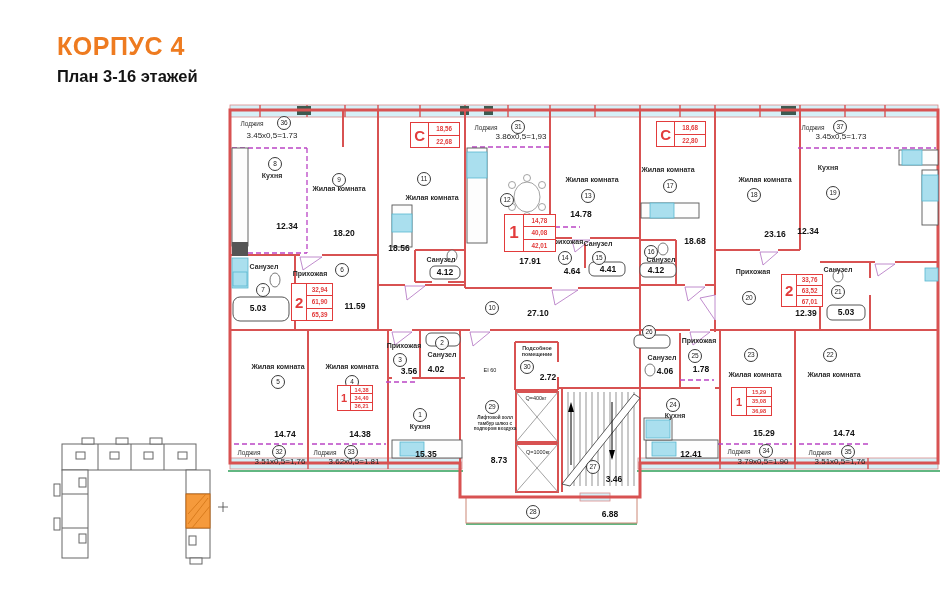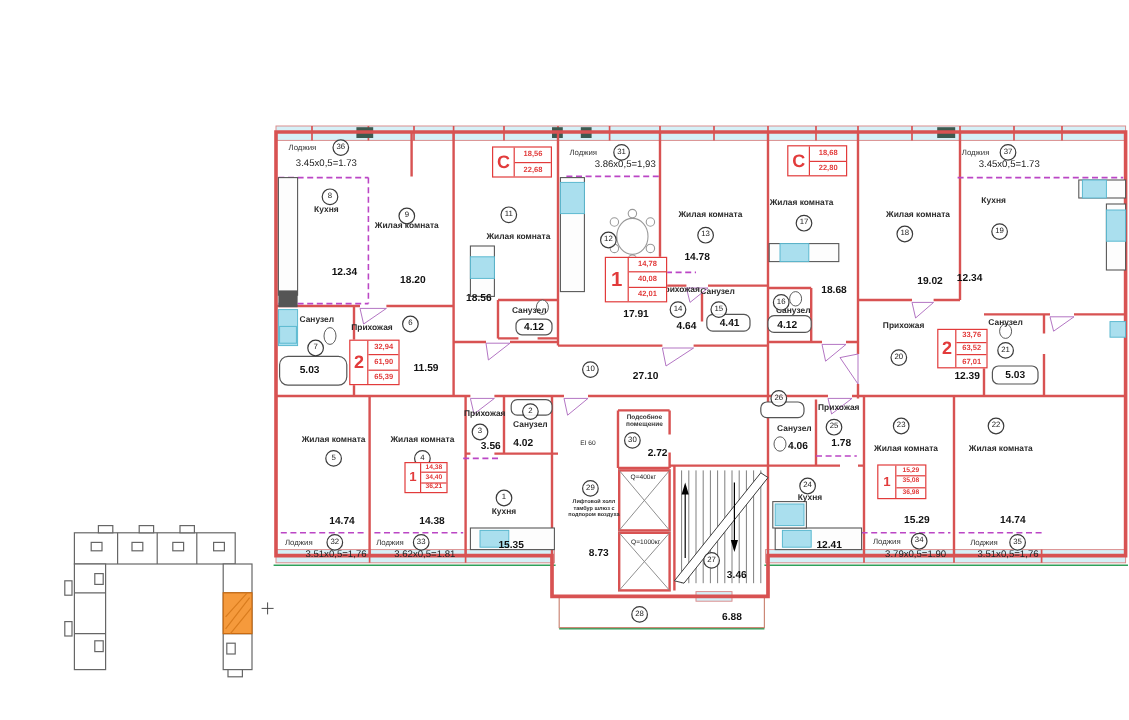--- a/index.html
+++ b/index.html
@@ -35,20 +35,22 @@
   .bt-lg .badge-type{font-size:17px}
   .bt-sm .badge-type{font-size:11px}
   .bt-sm .badge-rows div{font-size:5.6px}
 </style>
 </head>
 <body>
 
 <div class="page">
 
   <div class="titleblock">
+    <div class="t1">КОРПУС 4</div>
+    <div class="t3">План 3-16 этажей</div>
   </div>
 
   <svg class="plan-svg" width="941" height="600" viewBox="0 0 941 600">
 
     <g fill="#d6f0f7" stroke="#d98a8a" stroke-width="0.8">
       <rect x="230" y="105" width="708" height="12"></rect>
       <rect x="230" y="458" width="232" height="11"></rect>
       <rect x="638" y="458" width="300" height="11"></rect>
       <rect x="580" y="493" width="30" height="8"></rect>
     </g>
@@ -279,21 +281,21 @@
     <span class="area" style="left:695px;top:236px">18.68</span>
 
     <span class="lname" style="left:813px;top:124px">Лоджия</span>
     <span class="circ" style="left:840px;top:120px">37</span>
     <span class="dim" style="left:841px;top:132px">3.45х0,5=1.73</span>
     <span class="rname" style="left:828px;top:164px">Кухня</span>
     <span class="circ" style="left:833px;top:186px">19</span>
     <span class="area" style="left:808px;top:226px">12.34</span>
     <span class="rname" style="left:765px;top:176px">Жилая комната</span>
     <span class="circ" style="left:754px;top:188px">18</span>
-    <span class="area" style="left:775px;top:229px">19.02</span>
+    <span class="area" style="left:775px;top:229px">23.16</span>
     <span class="rname" style="left:753px;top:268px">Прихожая</span>
     <span class="circ" style="left:749px;top:291px">20</span>
     <span class="area" style="left:806px;top:308px">12.39</span>
     <span class="rname" style="left:838px;top:266px">Санузел</span>
     <span class="circ" style="left:838px;top:285px">21</span>
     <span class="area" style="left:846px;top:307px">5.03</span>
 
     <span class="circ" style="left:830px;top:348px">22</span>
     <span class="rname" style="left:834px;top:371px">Жилая комната</span>
     <span class="area" style="left:844px;top:428px">14.74</span>

